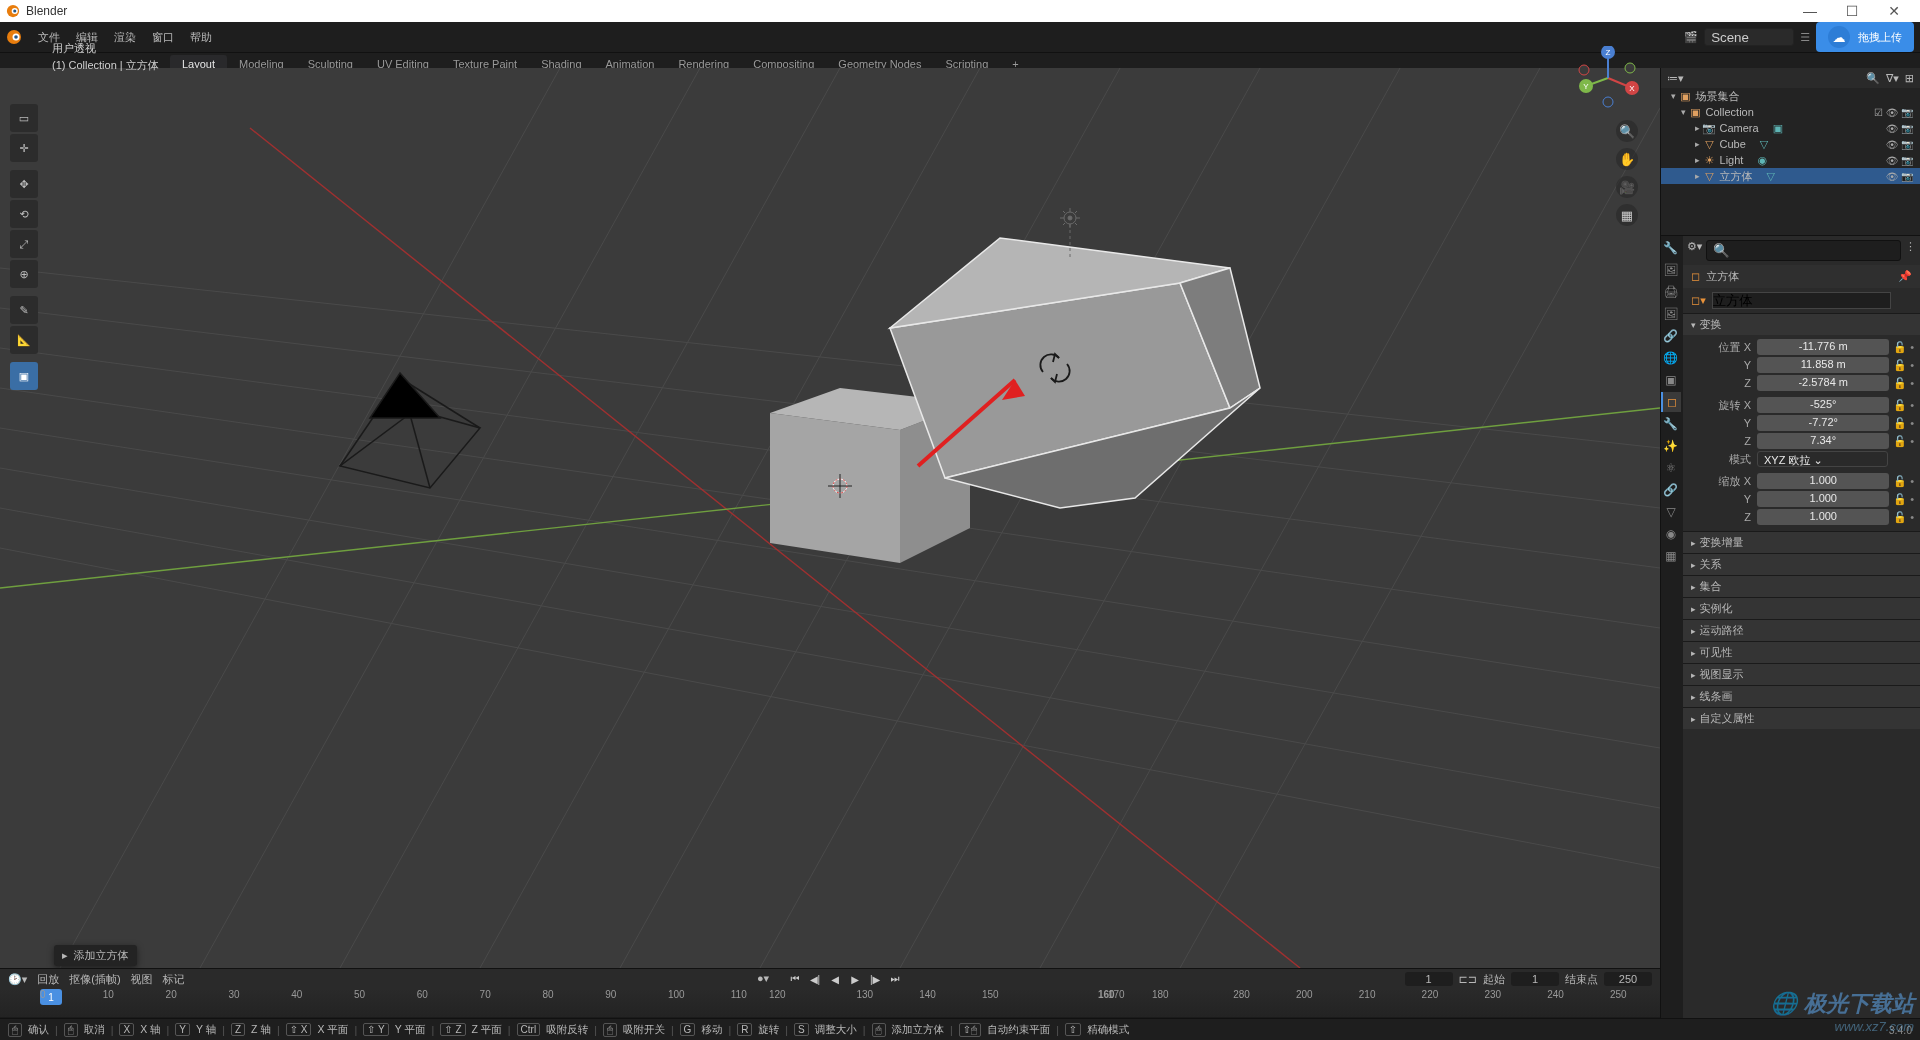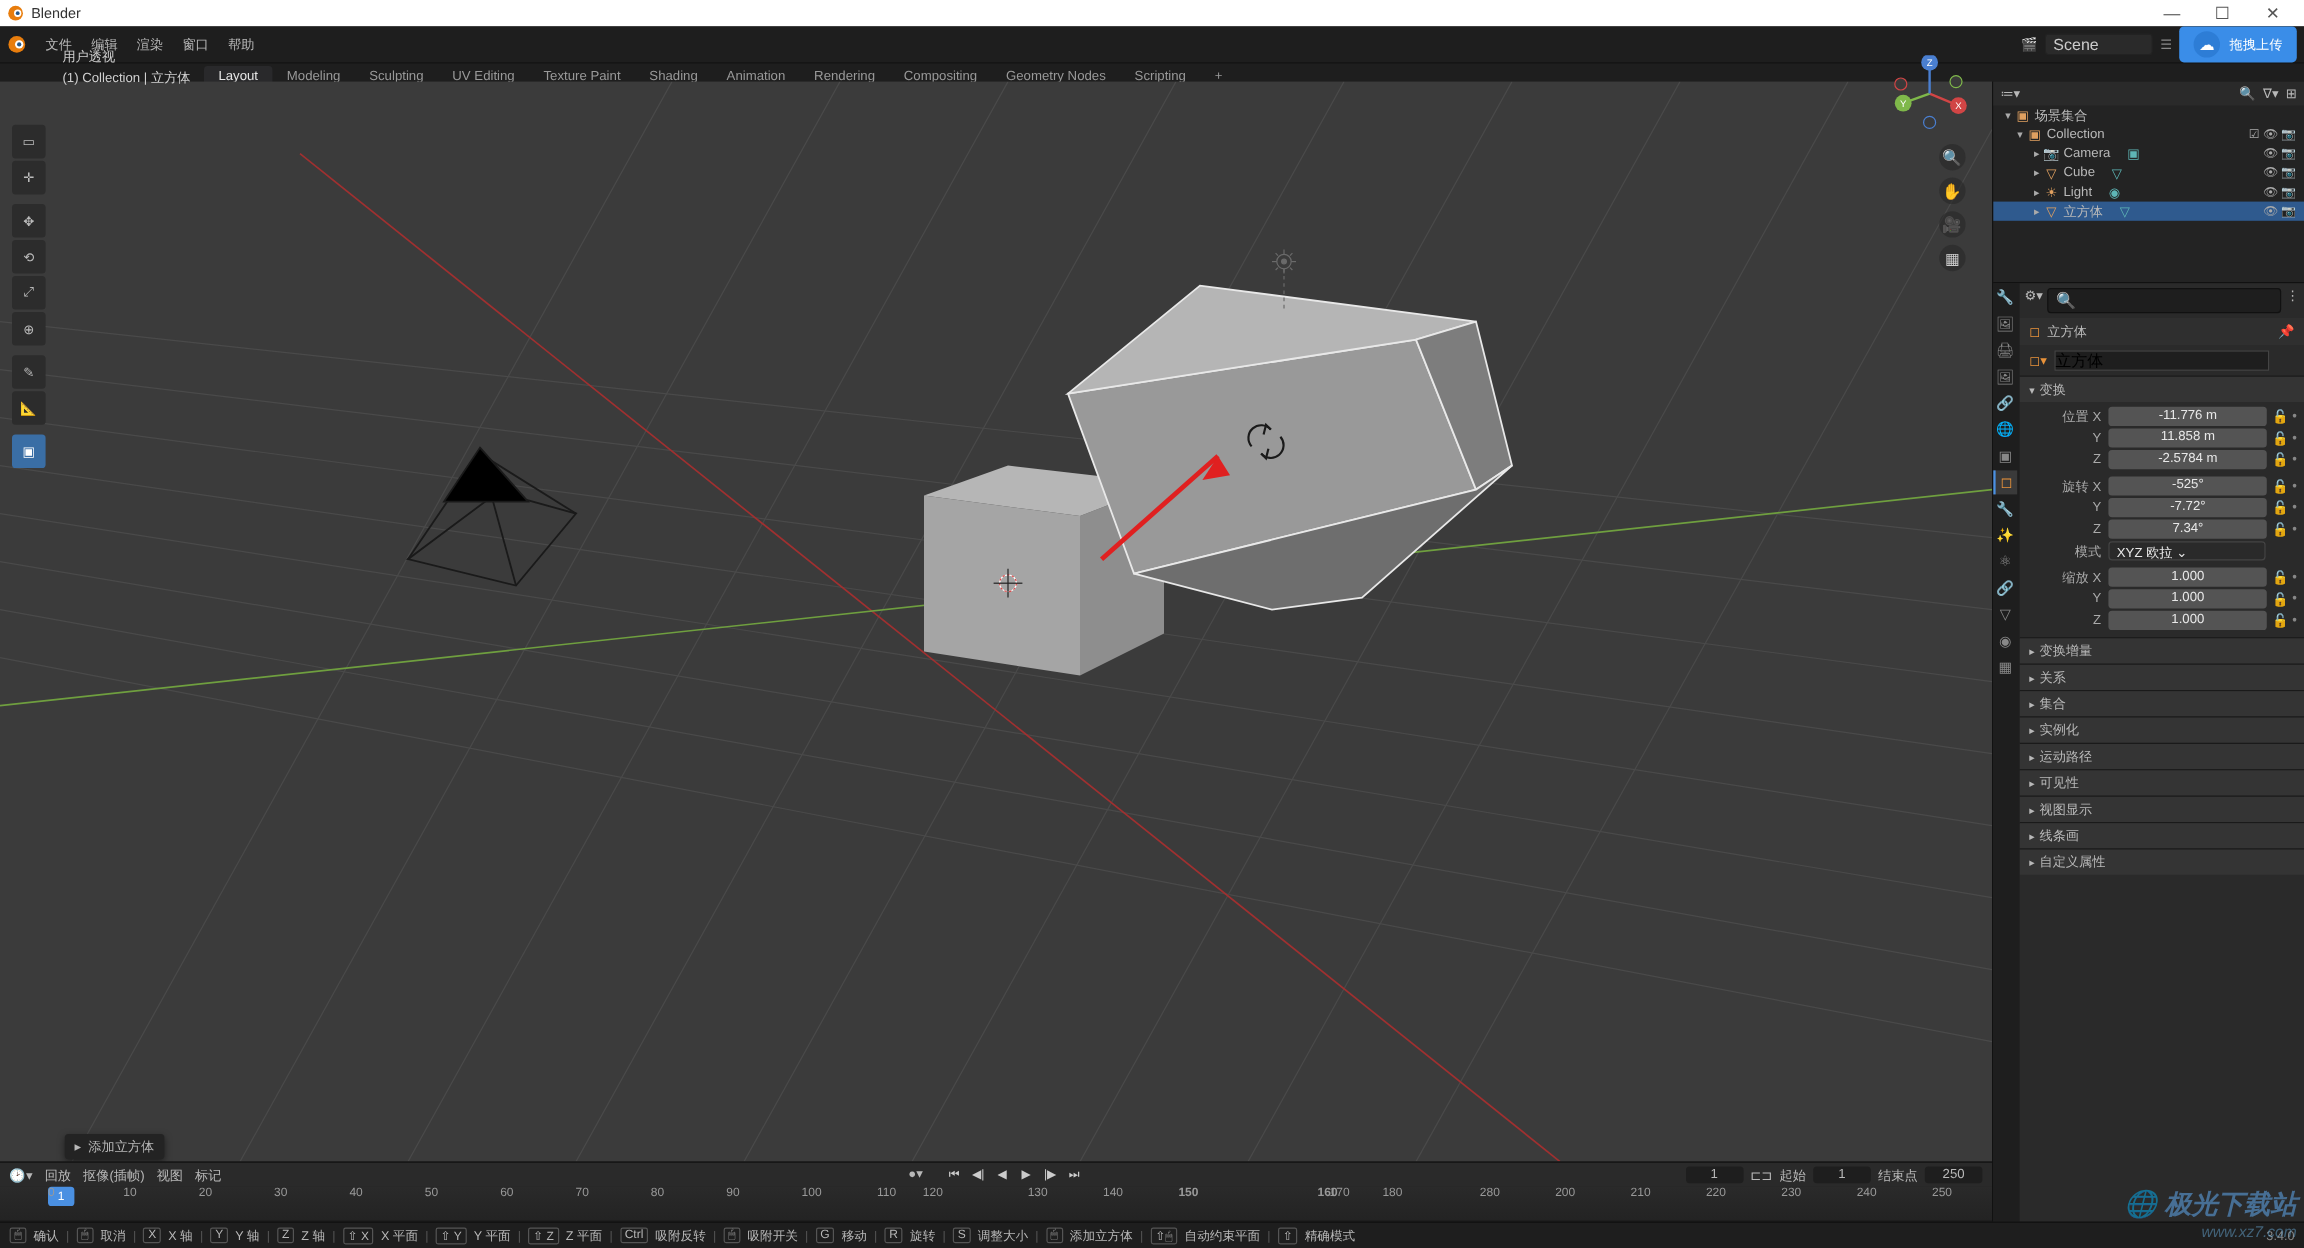--- a/index.html
+++ b/index.html
@@ -588,21 +588,21 @@
       <div class="tl-tick" style="left: 354px;">50</div>
       <div class="tl-tick" style="left: 416.8px;">60</div>
       <div class="tl-tick" style="left: 479.6px;">70</div>
       <div class="tl-tick" style="left: 542.4px;">80</div>
       <div class="tl-tick" style="left: 605.2px;">90</div>
       <div class="tl-tick" style="left: 668px;">100</div>
       <div class="tl-tick" style="left: 730.8px;">110</div>
       <div class="tl-tick" style="left: 769px;">120</div>
       <div class="tl-tick" style="left: 856.4px;">130</div>
       <div class="tl-tick" style="left: 919.2px;">140</div>
-      <div class="tl-tick" style="left: 982px; font-weight: bold;">150</div>
+      <div class="tl-tick" style="left: 982px;">150</div>
       <div class="tl-tick" style="left: 1098px; font-weight: bold;">160</div>
       <div class="tl-tick" style="left: 1108px;">170</div>
       <div class="tl-tick" style="left: 1152px; text-align: right;">180</div>
       <div class="tl-tick" style="left: 1233.2px;">280</div>
       <div class="tl-tick" style="left: 1296px;">200</div>
       <div class="tl-tick" style="left: 1358.8px;">210</div>
       <div class="tl-tick" style="left: 1421.6px;">220</div>
       <div class="tl-tick" style="left: 1484.4px;">230</div>
       <div class="tl-tick" style="left: 1547.2px;">240</div>
       <div class="tl-tick" style="left: 1610px;">250</div>

